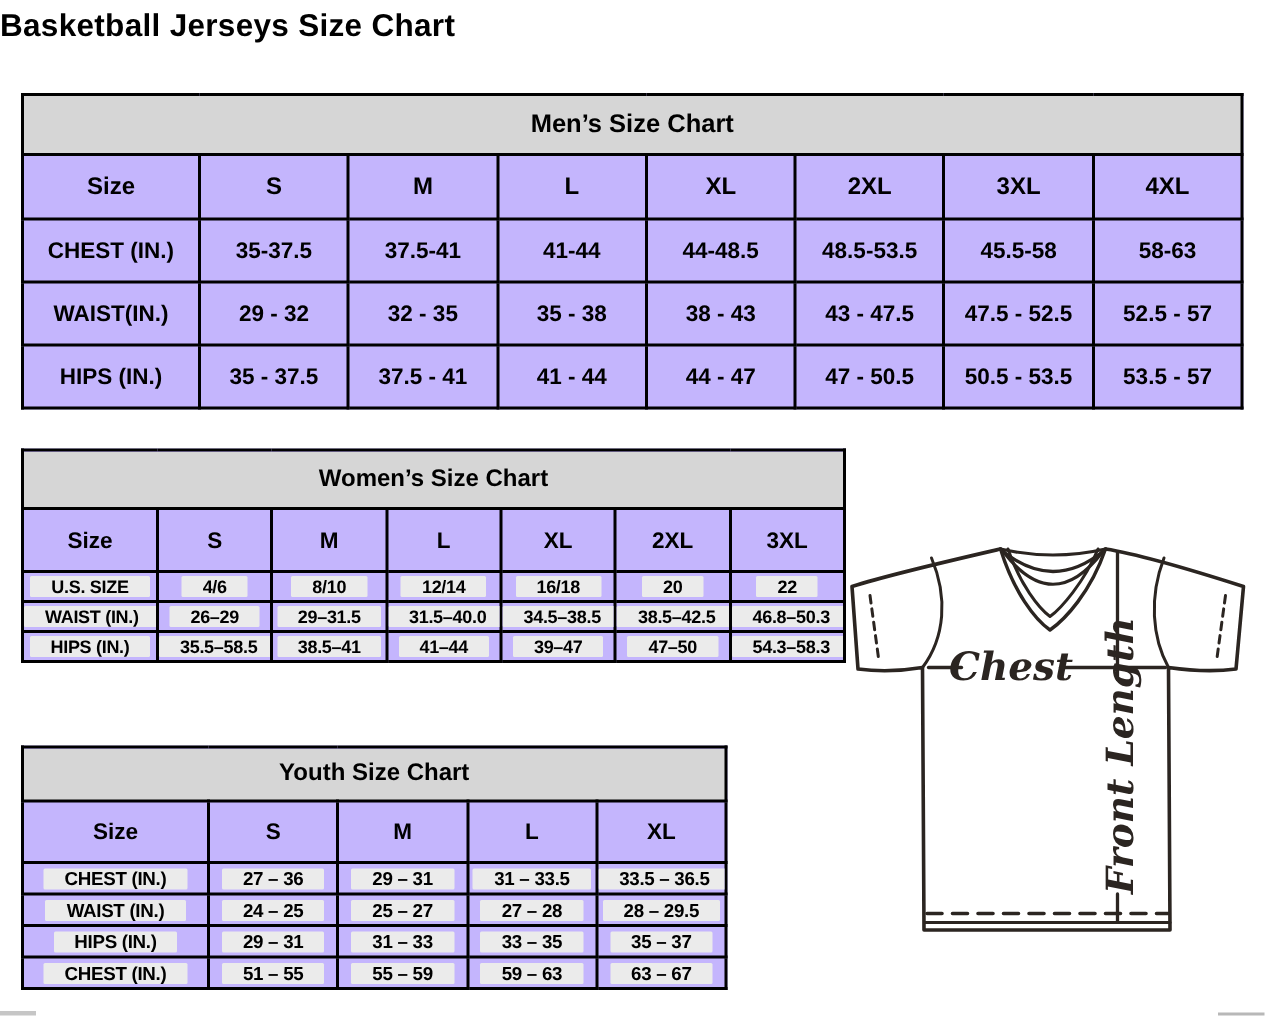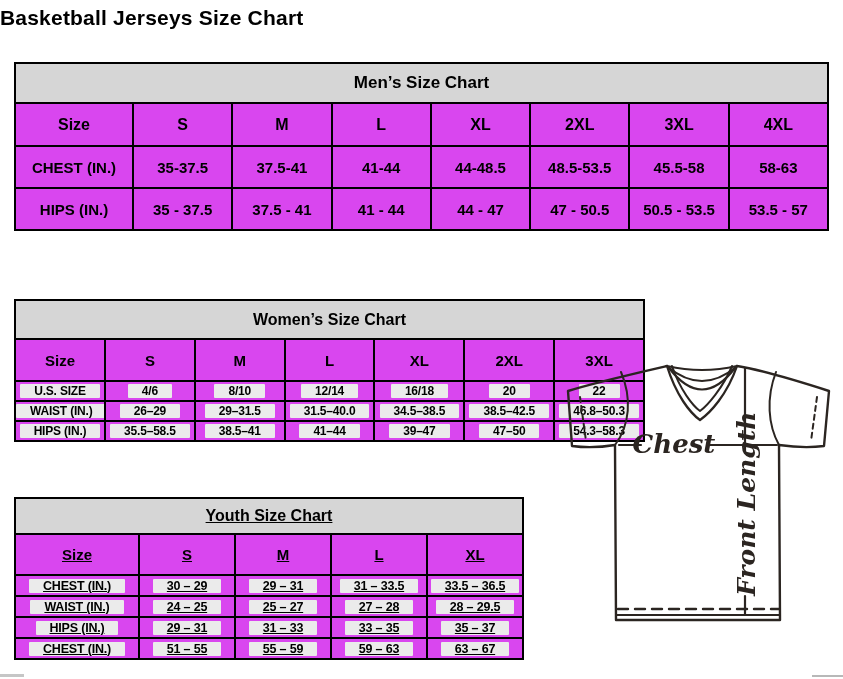--- a/index.html
+++ b/index.html
@@ -5,42 +5,42 @@
   html,body { margin:0; padding:0; }
   body {
     position:relative; width:843px; height:679px; overflow:hidden;
     background:#ffffff; font-family:"Liberation Sans", sans-serif; color:#000;
   }
   .page-title {
     position:absolute; top:6px; left:0; width:843px; 
     font-size:21px; font-weight:bold; letter-spacing:0.2px;
   }
   table.size-table {
-    position:absolute; border-collapse:collapse; table-layout:fixed; background:#d946ef;
+    position:absolute; border-collapse:collapse; table-layout:fixed; background:#c4b5fd;
   }
   .size-table th, .size-table td {
     border:2px solid #000; text-align:center; vertical-align:middle;
     font-weight:bold; padding:0; white-space:nowrap; overflow:hidden;
   }
   .chart-title-row th { background:#d6d6d6; }
 
   
   #mens { left:14px; top:62px; width:815px; }
   #mens .chart-title-row th { height:38px; font-size:17px; }
   #mens .size-row th  { height:41px; font-size:16px; }
   #mens .data-row td  { height:40px; font-size:15px; }
 
   
-  #womens { left:14px; top:299px; width:631px; }
+  #womens { left:14px; top:299px; width:550px; }
   #womens .chart-title-row th { height:37px; font-size:16px; }
   #womens .size-row th { height:40px; font-size:15px; }
   #womens .data-row td { height:18px; font-size:12px; letter-spacing:-0.2px; }
 
   
-  #youth { left:14px; top:497px; width:510px;text-decoration:underline; }
+  #youth { left:14px; top:497px; width:471px; }
   #youth .chart-title-row th { height:34px; font-size:16px; }
   #youth .size-row th { height:39px; font-size:15px; }
   #youth .data-row td { height:19px; font-size:12.5px; letter-spacing:-0.2px; }
 
   .hl { background:#ebebeb; padding:0 14px; border-radius:1px; }
 
   
   #jersey { position:absolute; left:555px; top:353px; }
   .diagram-label {
     font-family:"DejaVu Serif", serif; font-style:italic; font-weight:bold;
@@ -79,20 +79,30 @@
     <td>CHEST (IN.)</td>
     <td>35-37.5</td>
     <td>37.5-41</td>
     <td>41-44</td>
     <td>44-48.5</td>
     <td>48.5-53.5</td>
     <td>45.5-58</td>
     <td>58-63</td>
   </tr>
   <tr class="data-row">
+    <td>WAIST(IN.)</td>
+    <td>29 - 32</td>
+    <td>32 - 35</td>
+    <td>35 - 38</td>
+    <td>38 - 43</td>
+    <td>43 - 47.5</td>
+    <td>47.5 - 52.5</td>
+    <td>52.5 - 57</td>
+  </tr>
+  <tr class="data-row">
     <td>HIPS (IN.)</td>
     <td>35 - 37.5</td>
     <td>37.5 - 41</td>
     <td>41 - 44</td>
     <td>44 - 47</td>
     <td>47 - 50.5</td>
     <td>50.5 - 53.5</td>
     <td>53.5 - 57</td>
   </tr>
 </tbody>
@@ -157,21 +167,21 @@
   </tr>
   <tr class="size-row">
     <th>Size</th>
     <th>S</th>
     <th>M</th>
     <th>L</th>
     <th>XL</th>
   </tr>
   <tr class="data-row">
     <td><span class="hl">CHEST (IN.)</span></td>
-    <td><span class="hl">30 – 29</span></td>
+    <td><span class="hl">27 – 36</span></td>
     <td><span class="hl">29 – 31</span></td>
     <td><span class="hl">31 – 33.5</span></td>
     <td><span class="hl">33.5 – 36.5</span></td>
   </tr>
   <tr class="data-row">
     <td><span class="hl">WAIST (IN.)</span></td>
     <td><span class="hl">24 – 25</span></td>
     <td><span class="hl">25 – 27</span></td>
     <td><span class="hl">27 – 28</span></td>
     <td><span class="hl">28 – 29.5</span></td>

